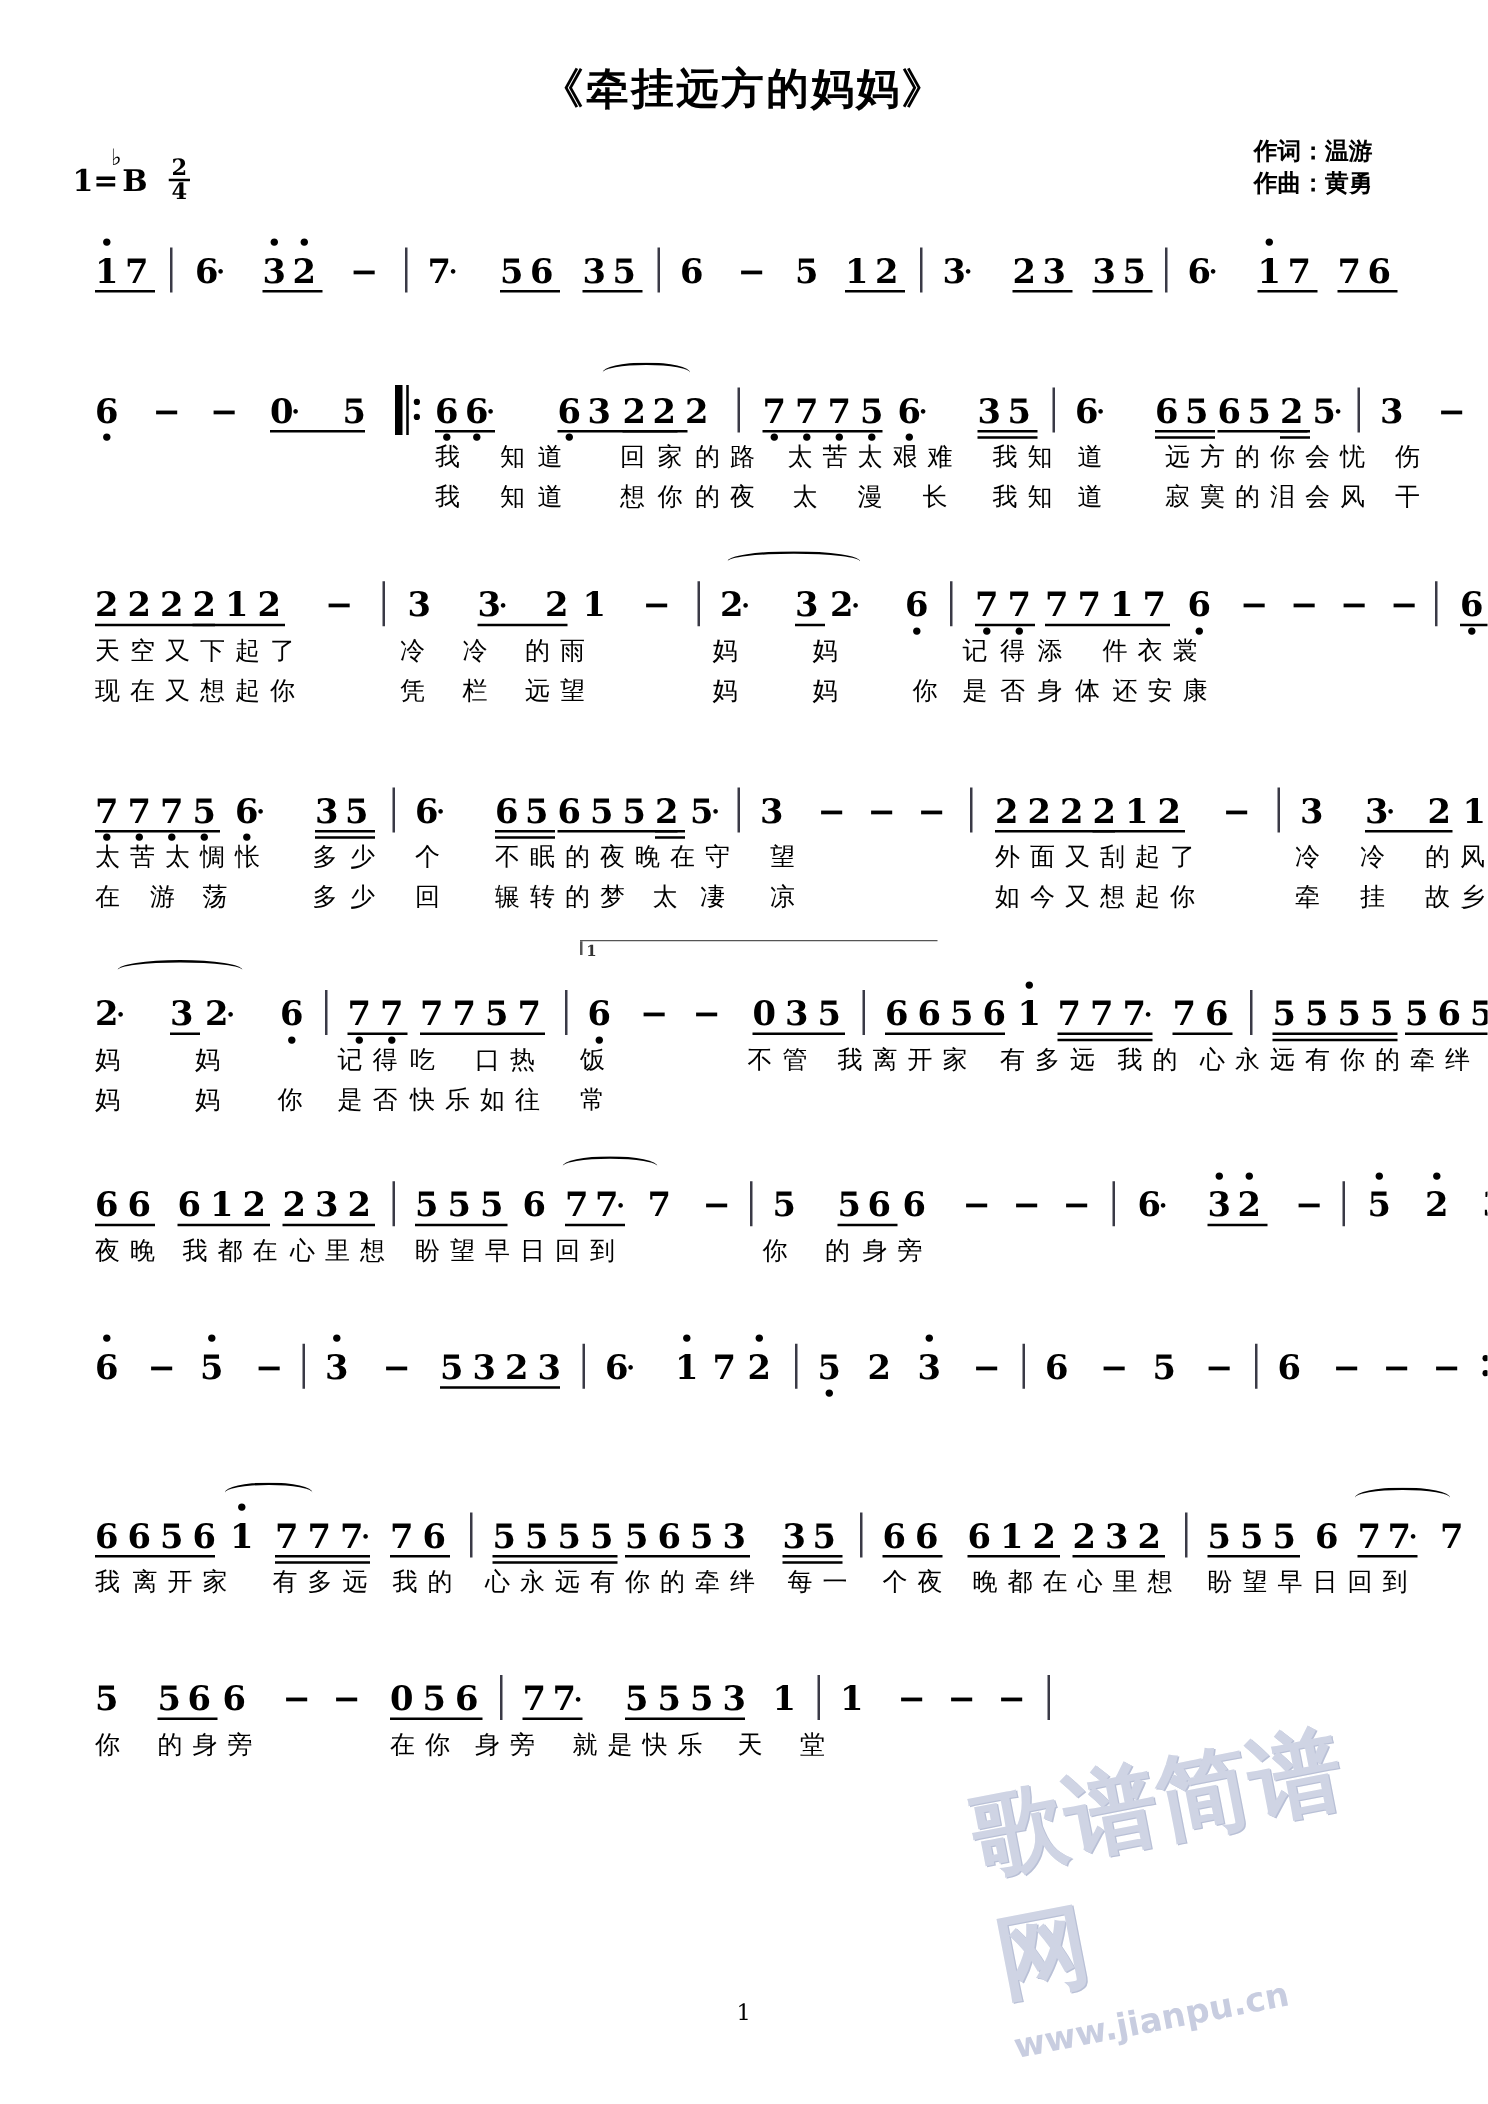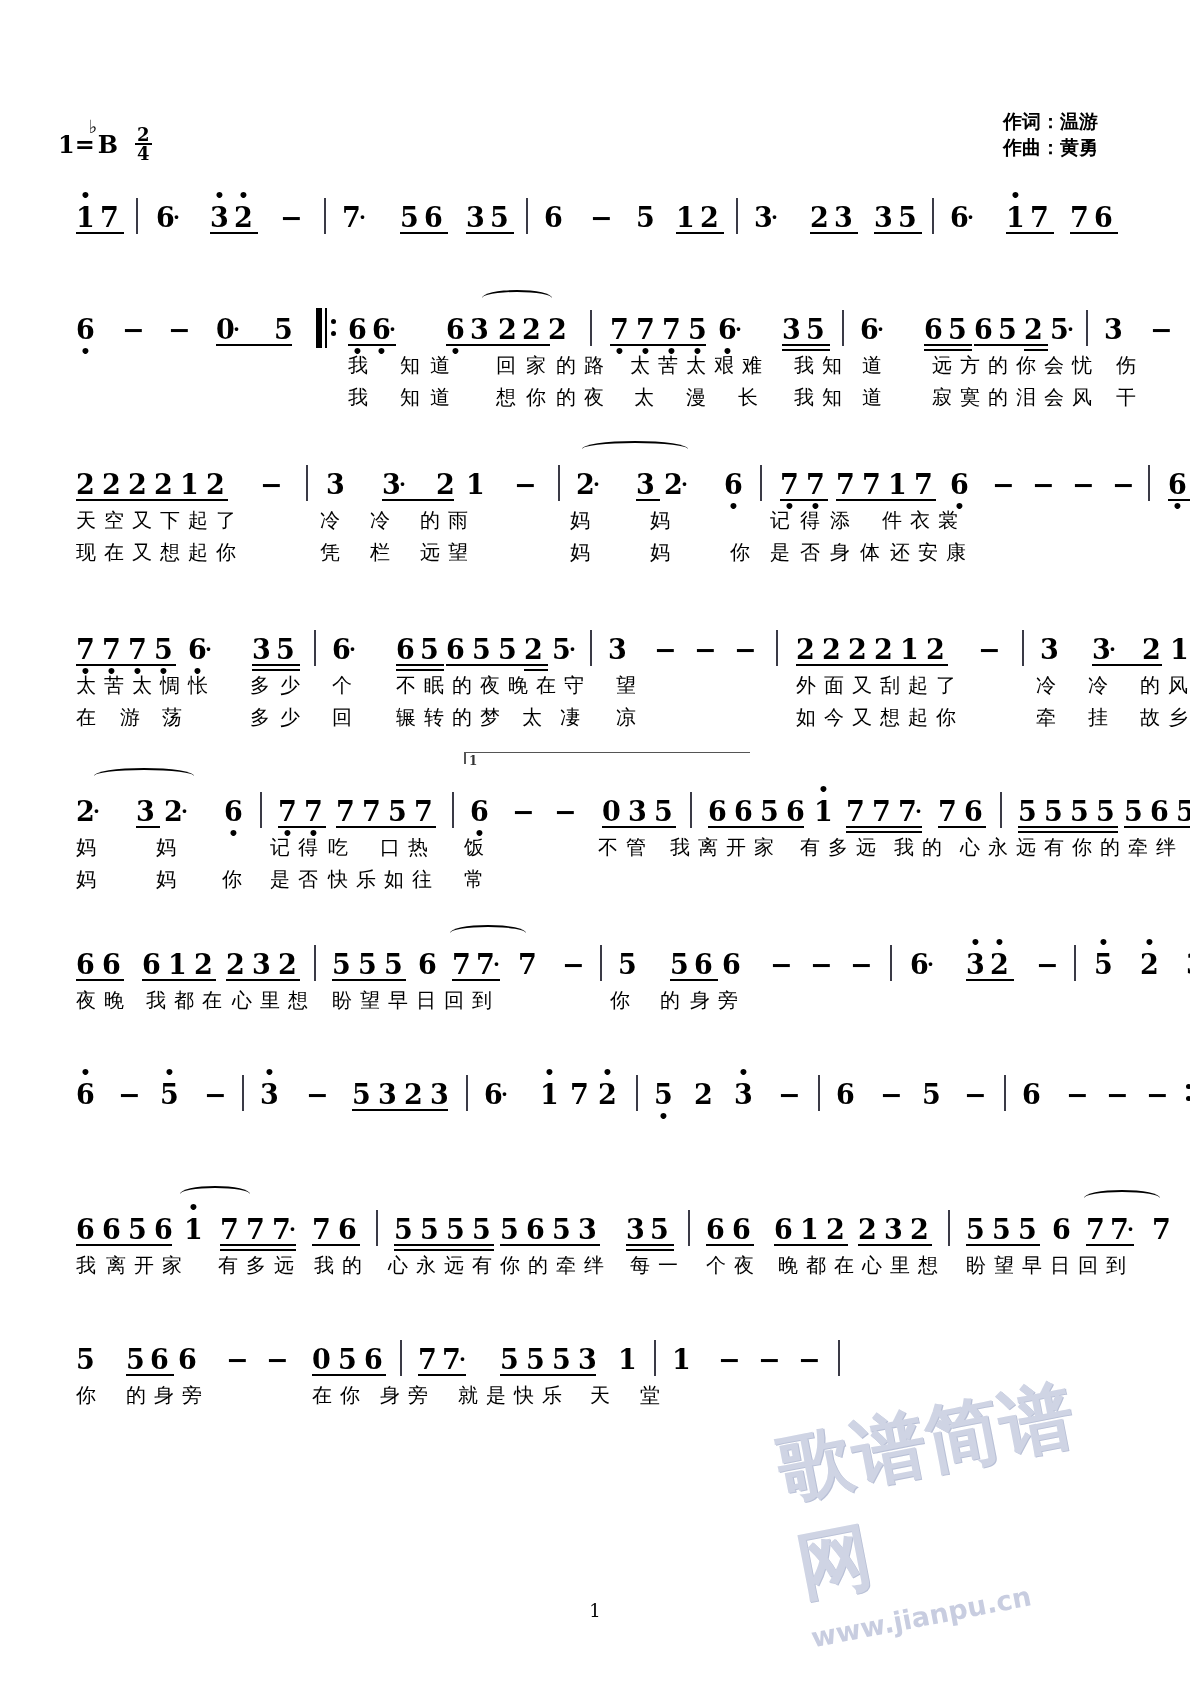--- a/index.html
+++ b/index.html
@@ -95,20 +95,21 @@
     font-family:"DejaVu Sans",sans-serif;margin-top:4px;}
   .pagenum{position:absolute;left:0;width:1190px;top:1600px;
     text-align:center;font-size:18px;
     font-family:"DejaVu Serif",serif;}
 </style>
 </head>
 <body>
 
 <div class="page">
 
+  <div class="title">《牵挂远方的妈妈》</div>
 
   <div class="credits">
     <div>作词：温游</div>
     <div>作曲：黄勇</div>
   </div>
 
   <div class="keysig">
     <span>1=</span>
     <span class="flatwrap">
       <span class="flat">♭</span>

